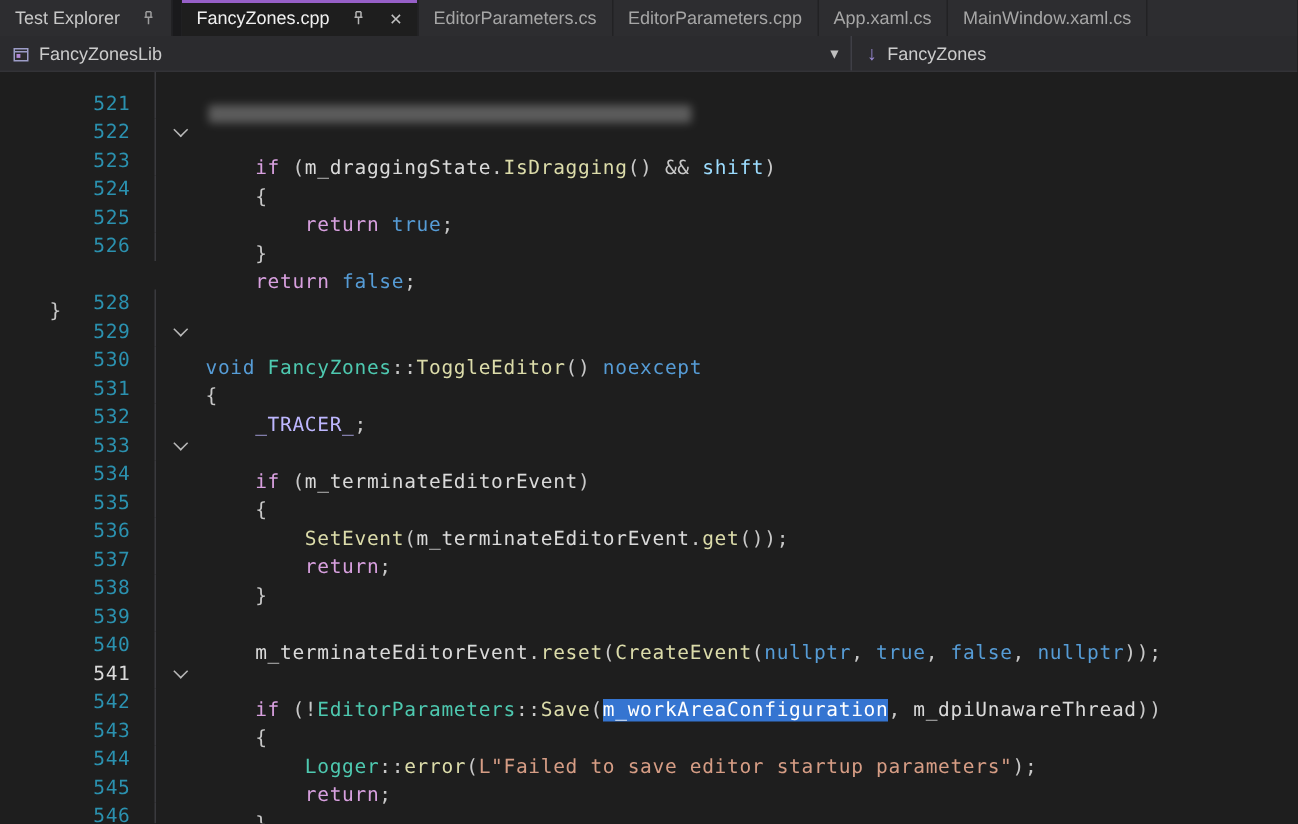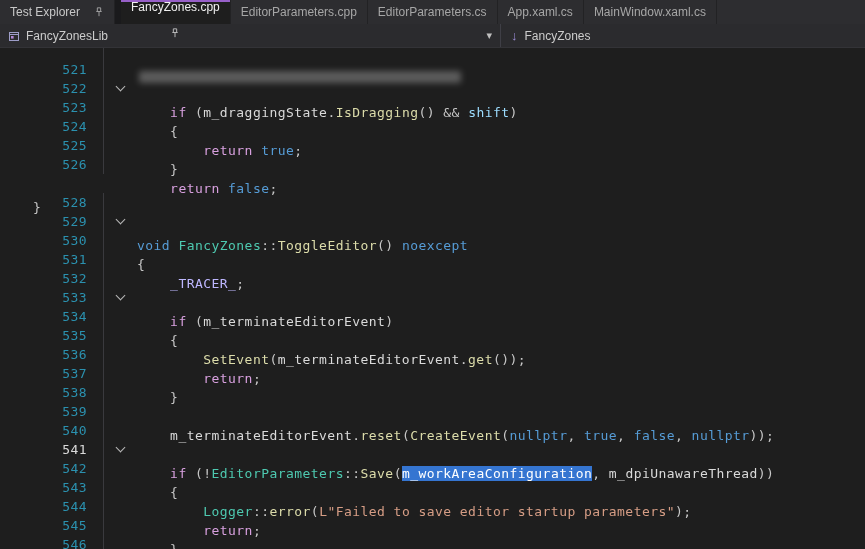--- a/index.html
+++ b/index.html
@@ -3,31 +3,31 @@
 <meta charset="utf-8">
 <style>
   html,body{margin:0;padding:0;width:865px;height:549px;overflow:hidden;
     background:var(--bg);font-family:"Liberation Sans",sans-serif;}
   .window{width:865px;height:549px;display:flex;flex-direction:column;}
 
   
   .tabbar{height:24px;background:var(--barBg);display:flex;align-items:stretch;flex:0 0 auto;}
   .tab{display:flex;align-items:center;gap:14px;padding:0 10px;font-size:12px;
     color:var(--tabTextDim);border-right:1px solid #222224;cursor:pointer;white-space:nowrap;}
-  .tab.active{background:var(--tabActiveBg);color:#f0f0f0;box-shadow:inset 0 2px 0 var(--accent);flex-direction:column;}
+  .tab.active{background:var(--tabActiveBg);color:#f0f0f0;box-shadow:inset 0 2px 0 var(--accent);}
   .tool-tab{color:#c8c8c8;}
   .tab-gap{width:6px;background:#1a1a1c;flex:0 0 auto;}
   #doc-tabs{display:flex;align-items:stretch;}
   .pin{display:flex;align-items:center;opacity:.85;}
   .close{font-size:14px;line-height:1;color:#c0c0c0;padding-left:2px;}
 
   
   .navbar{height:23px;background:var(--navBg);display:flex;align-items:center;
     font-size:12px;color:#cccccc;border-bottom:1px solid #333337;flex:0 0 auto;}
-  .nav-combo1{width:501px;display:flex;align-items:center;gap:6px;padding:0 8px;
+  .nav-combo1{width:568px;display:flex;align-items:center;gap:6px;padding:0 8px;
     box-sizing:border-box;border-right:1px solid #3f3f46;height:100%;}
   .nav-combo1 .spacer{flex:1;}
   .nav-chevron{color:#bfbfbf;font-size:11px;}
   .nav-combo2{flex:1;display:flex;align-items:center;gap:7px;padding-left:10px;height:100%;}
   .member-arrow{color:var(--memberArrow);font-size:13px;font-weight:bold;}
 
   
   .editor{position:relative;height:502px;overflow:hidden;background:var(--bg);}
   #lines{margin-top:-7px;}
   .row{display:flex;height:19px;line-height:19px;
@@ -74,24 +74,24 @@
           <span class="pin">
             <svg width="10" height="10" viewBox="0 0 12 12">
               <g stroke="#cfcfcf" stroke-width="1.2" fill="none">
                 <path d="M4 1h4M4 1v4.2M8 1v4.2M2.8 5.4h6.4M6 5.4V11"></path>
               </g>
             </svg>
           </span>
           <span class="close">×</span>
         </div>
         <div class="tab">
+          <span class="tab-label">EditorParameters.cs</span>
+        </div>
+        <div class="tab">
           <span class="tab-label">EditorParameters.cpp</span>
-        </div>
-        <div class="tab">
-          <span class="tab-label">EditorParameters.cs</span>
         </div>
         <div class="tab">
           <span class="tab-label">App.xaml.cs</span>
         </div>
         <div class="tab">
           <span class="tab-label">MainWindow.xaml.cs</span>
         </div>
       </div>
   </div>
 

